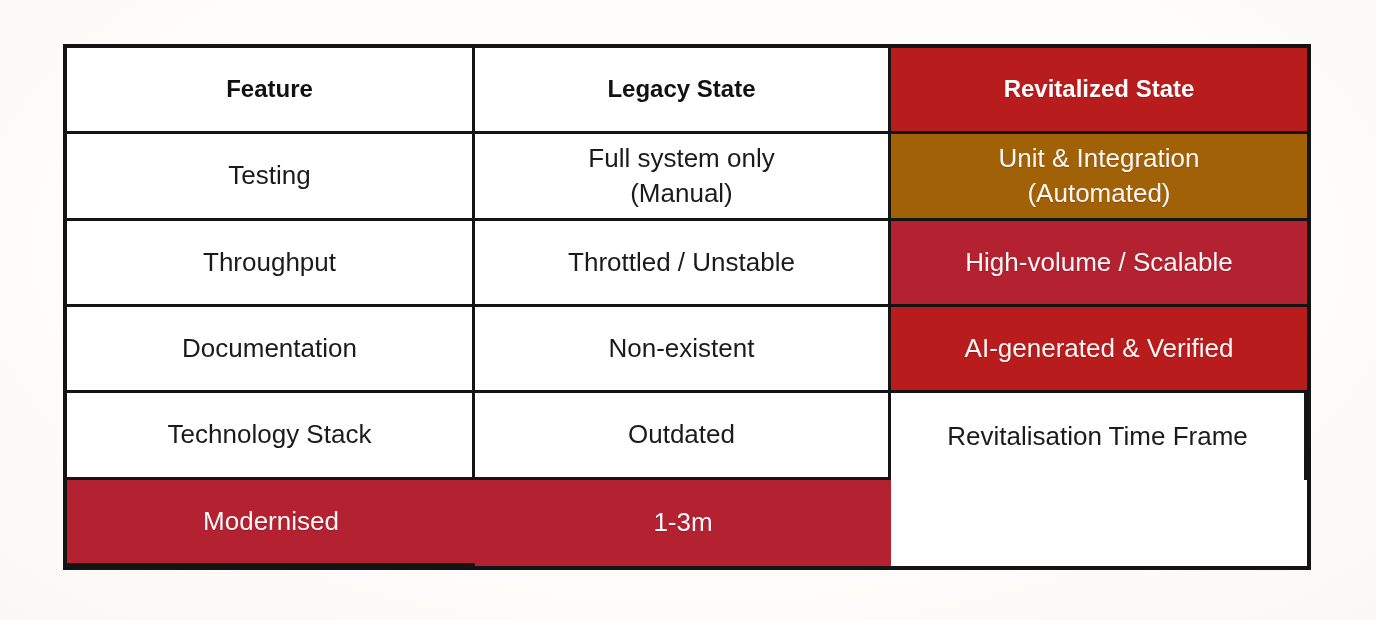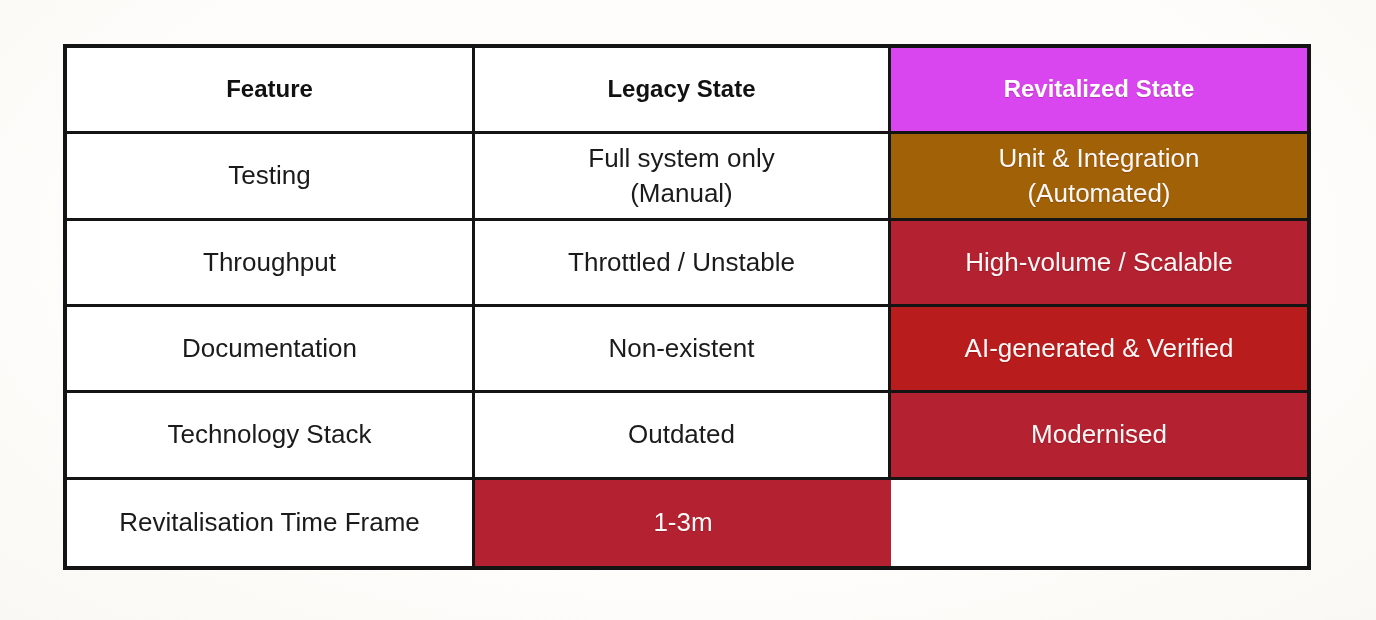--- a/index.html
+++ b/index.html
@@ -48,36 +48,36 @@
   }
   .cell.accent.header { color: #ffffff; }
 </style>
 </head>
 <body>
 
 <div class="comparison-table">
 
   <div class="cell header">Feature</div>
   <div class="cell header">Legacy State</div>
-  <div class="cell header accent last-col" style="background: #d946ef;">Revitalized State</div>
+  <div class="cell header accent last-col" style="background: #b91c1c;">Revitalized State</div>
 
   <div class="cell">Testing</div>
   <div class="cell">Full system only
 (Manual)</div>
   <div class="cell accent last-col" style="background: #a16207;">Unit &amp; Integration
 (Automated)</div>
 
   <div class="cell">Throughput</div>
   <div class="cell">Throttled / Unstable</div>
   <div class="cell accent last-col" style="background: rgb(180, 33, 48);">High-volume / Scalable</div>
 
   <div class="cell">Documentation</div>
   <div class="cell">Non-existent</div>
   <div class="cell accent last-col" style="background: #b91c1c;">AI-generated &amp; Verified</div>
 
   <div class="cell">Technology Stack</div>
   <div class="cell">Outdated</div>
+  <div class="cell last-row">Revitalisation Time Frame</div>
+
   <div class="cell accent last-col" style="background: rgb(180, 33, 48);">Modernised</div>
-
-  <div class="cell last-row">Revitalisation Time Frame</div>
   <div class="cell accent last-col last-row" style="background: rgb(180, 33, 48);">1-3m</div>
 
 </div>
 
 </body></html>

